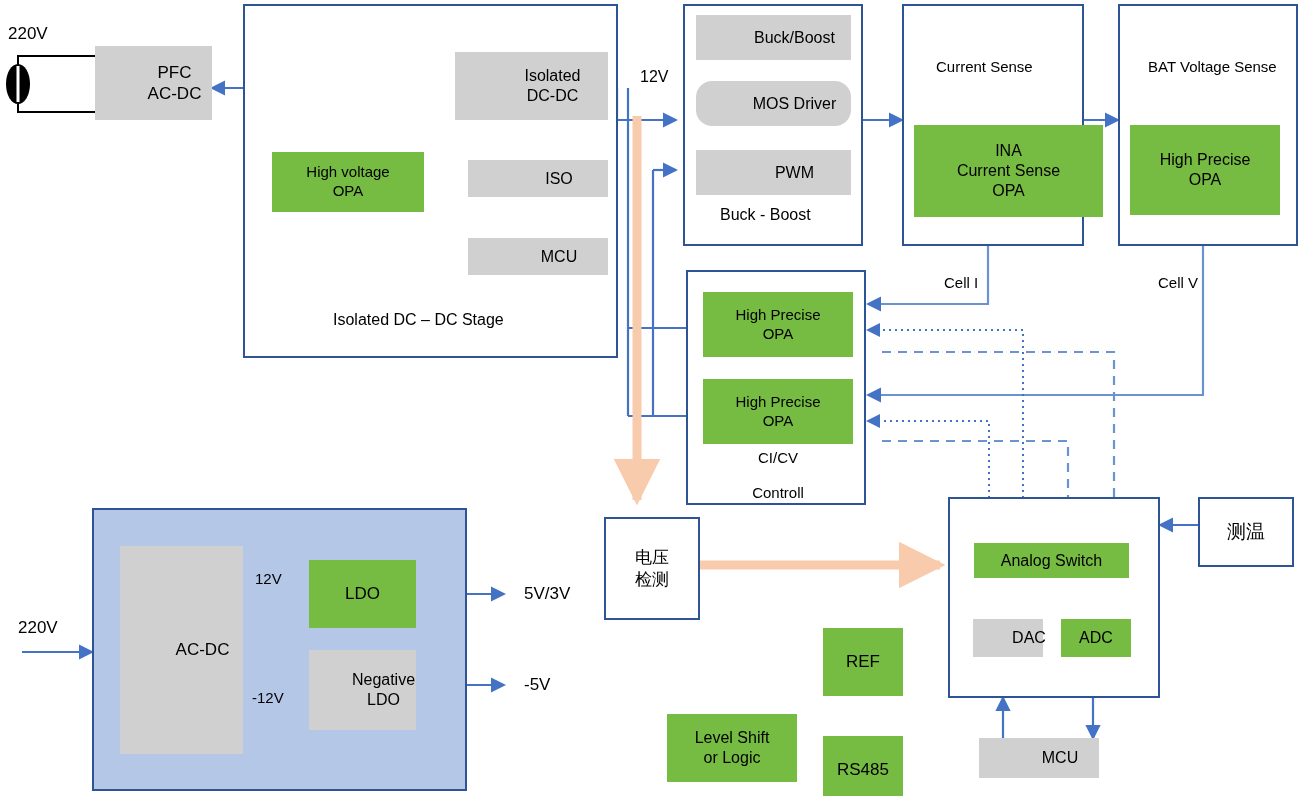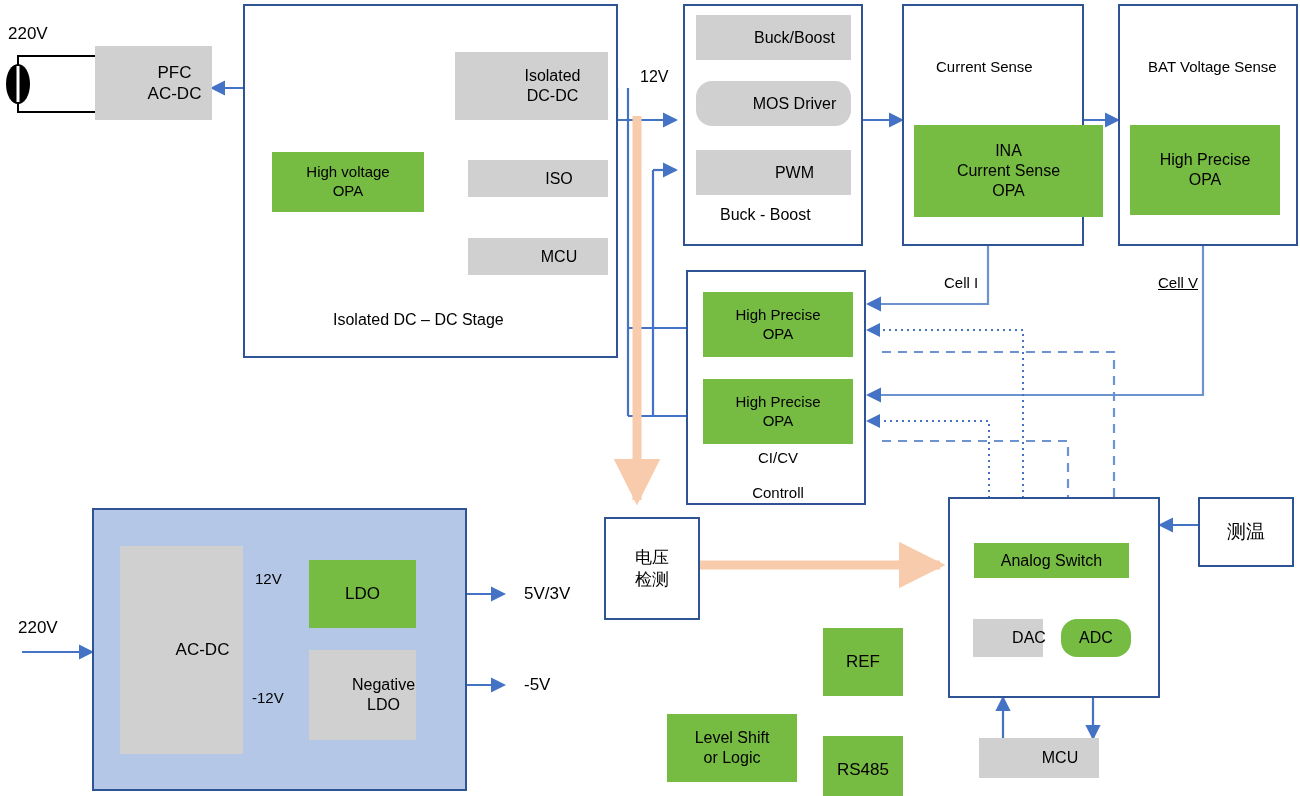--- a/index.html
+++ b/index.html
@@ -179,21 +179,21 @@
   </div>
 
   <div class="box grp" style="left:1118px;top:4px;width:180px;height:242px;"></div>
   <div class="lbl" style="left:1148px;top:58px;font-size:15px;">BAT Voltage Sense</div>
   <div class="box green" style="left:1130px;top:125px;width:150px;height:90px;flex-direction:column;font-size:16px;">
     <span>High Precise</span>
     <span>OPA</span>
   </div>
 
   <div class="lbl" style="left:944px;top:274px;font-size:15px;">Cell I</div>
-  <div class="lbl" style="left:1158px;top:274px;font-size:15px;text-decoration:underline;">Cell V</div>
+  <div class="lbl" style="left:1158px;top:274px;font-size:15px;">Cell V</div>
 
   <div class="box grp" style="left:686px;top:270px;width:180px;height:235px;"></div>
   <div class="box green" style="left:703px;top:292px;width:150px;height:65px;flex-direction:column;font-size:15px;">
     <span>High Precise</span>
     <span>OPA</span>
   </div>
   <div class="box green" style="left:703px;top:379px;width:150px;height:65px;flex-direction:column;font-size:15px;">
     <span>High Precise</span>
     <span>OPA</span>
   </div>
@@ -207,21 +207,21 @@
     <span>检测</span>
   </div>
 
   <div class="box grp" style="left:948px;top:497px;width:212px;height:201px;"></div>
   <div class="box green" style="left:974px;top:543px;width:155px;height:35px;font-size:16px;">
     <span>Analog Switch</span>
   </div>
   <div class="box grey" style="left:973px;top:619px;width:70px;height:38px;font-size:16px;">
     <span>DAC</span>
   </div>
-  <div class="box green" style="left:1061px;top:619px;width:70px;height:38px;font-size:16px;border-radius:16px;">
+  <div class="box green" style="left:1061px;top:619px;width:70px;height:38px;font-size:16px;">
     <span>ADC</span>
   </div>
 
   <div class="box grp" style="left:1198px;top:497px;width:96px;height:70px;font-size:19px;">
     <span>测温</span>
   </div>
 
   <div class="box grey" style="left:979px;top:738px;width:120px;height:40px;font-size:16px;">
     <span>MCU</span>
   </div>
@@ -244,21 +244,21 @@
   <div class="box grey" style="left:120px;top:546px;width:123px;height:208px;font-size:17px;">
     <span>AC-DC</span>
   </div>
 
   <div class="lbl" style="left:255px;top:570px;font-size:15px;">12V</div>
   <div class="lbl" style="left:252px;top:689px;font-size:15px;">-12V</div>
 
   <div class="box green" style="left:309px;top:560px;width:107px;height:68px;font-size:17px;">
     <span>LDO</span>
   </div>
-  <div class="box grey" style="left:309px;top:650px;width:107px;height:90px;flex-direction:column;font-size:16px;">
+  <div class="box grey" style="left:309px;top:650px;width:107px;height:80px;flex-direction:column;font-size:16px;">
     <span>Negative</span>
     <span>LDO</span>
   </div>
 
   <div class="lbl" style="left:524px;top:584px;font-size:17px;">5V/3V</div>
   <div class="lbl" style="left:524px;top:675px;font-size:17px;">-5V</div>
 
 </div>
 
 </body></html>

